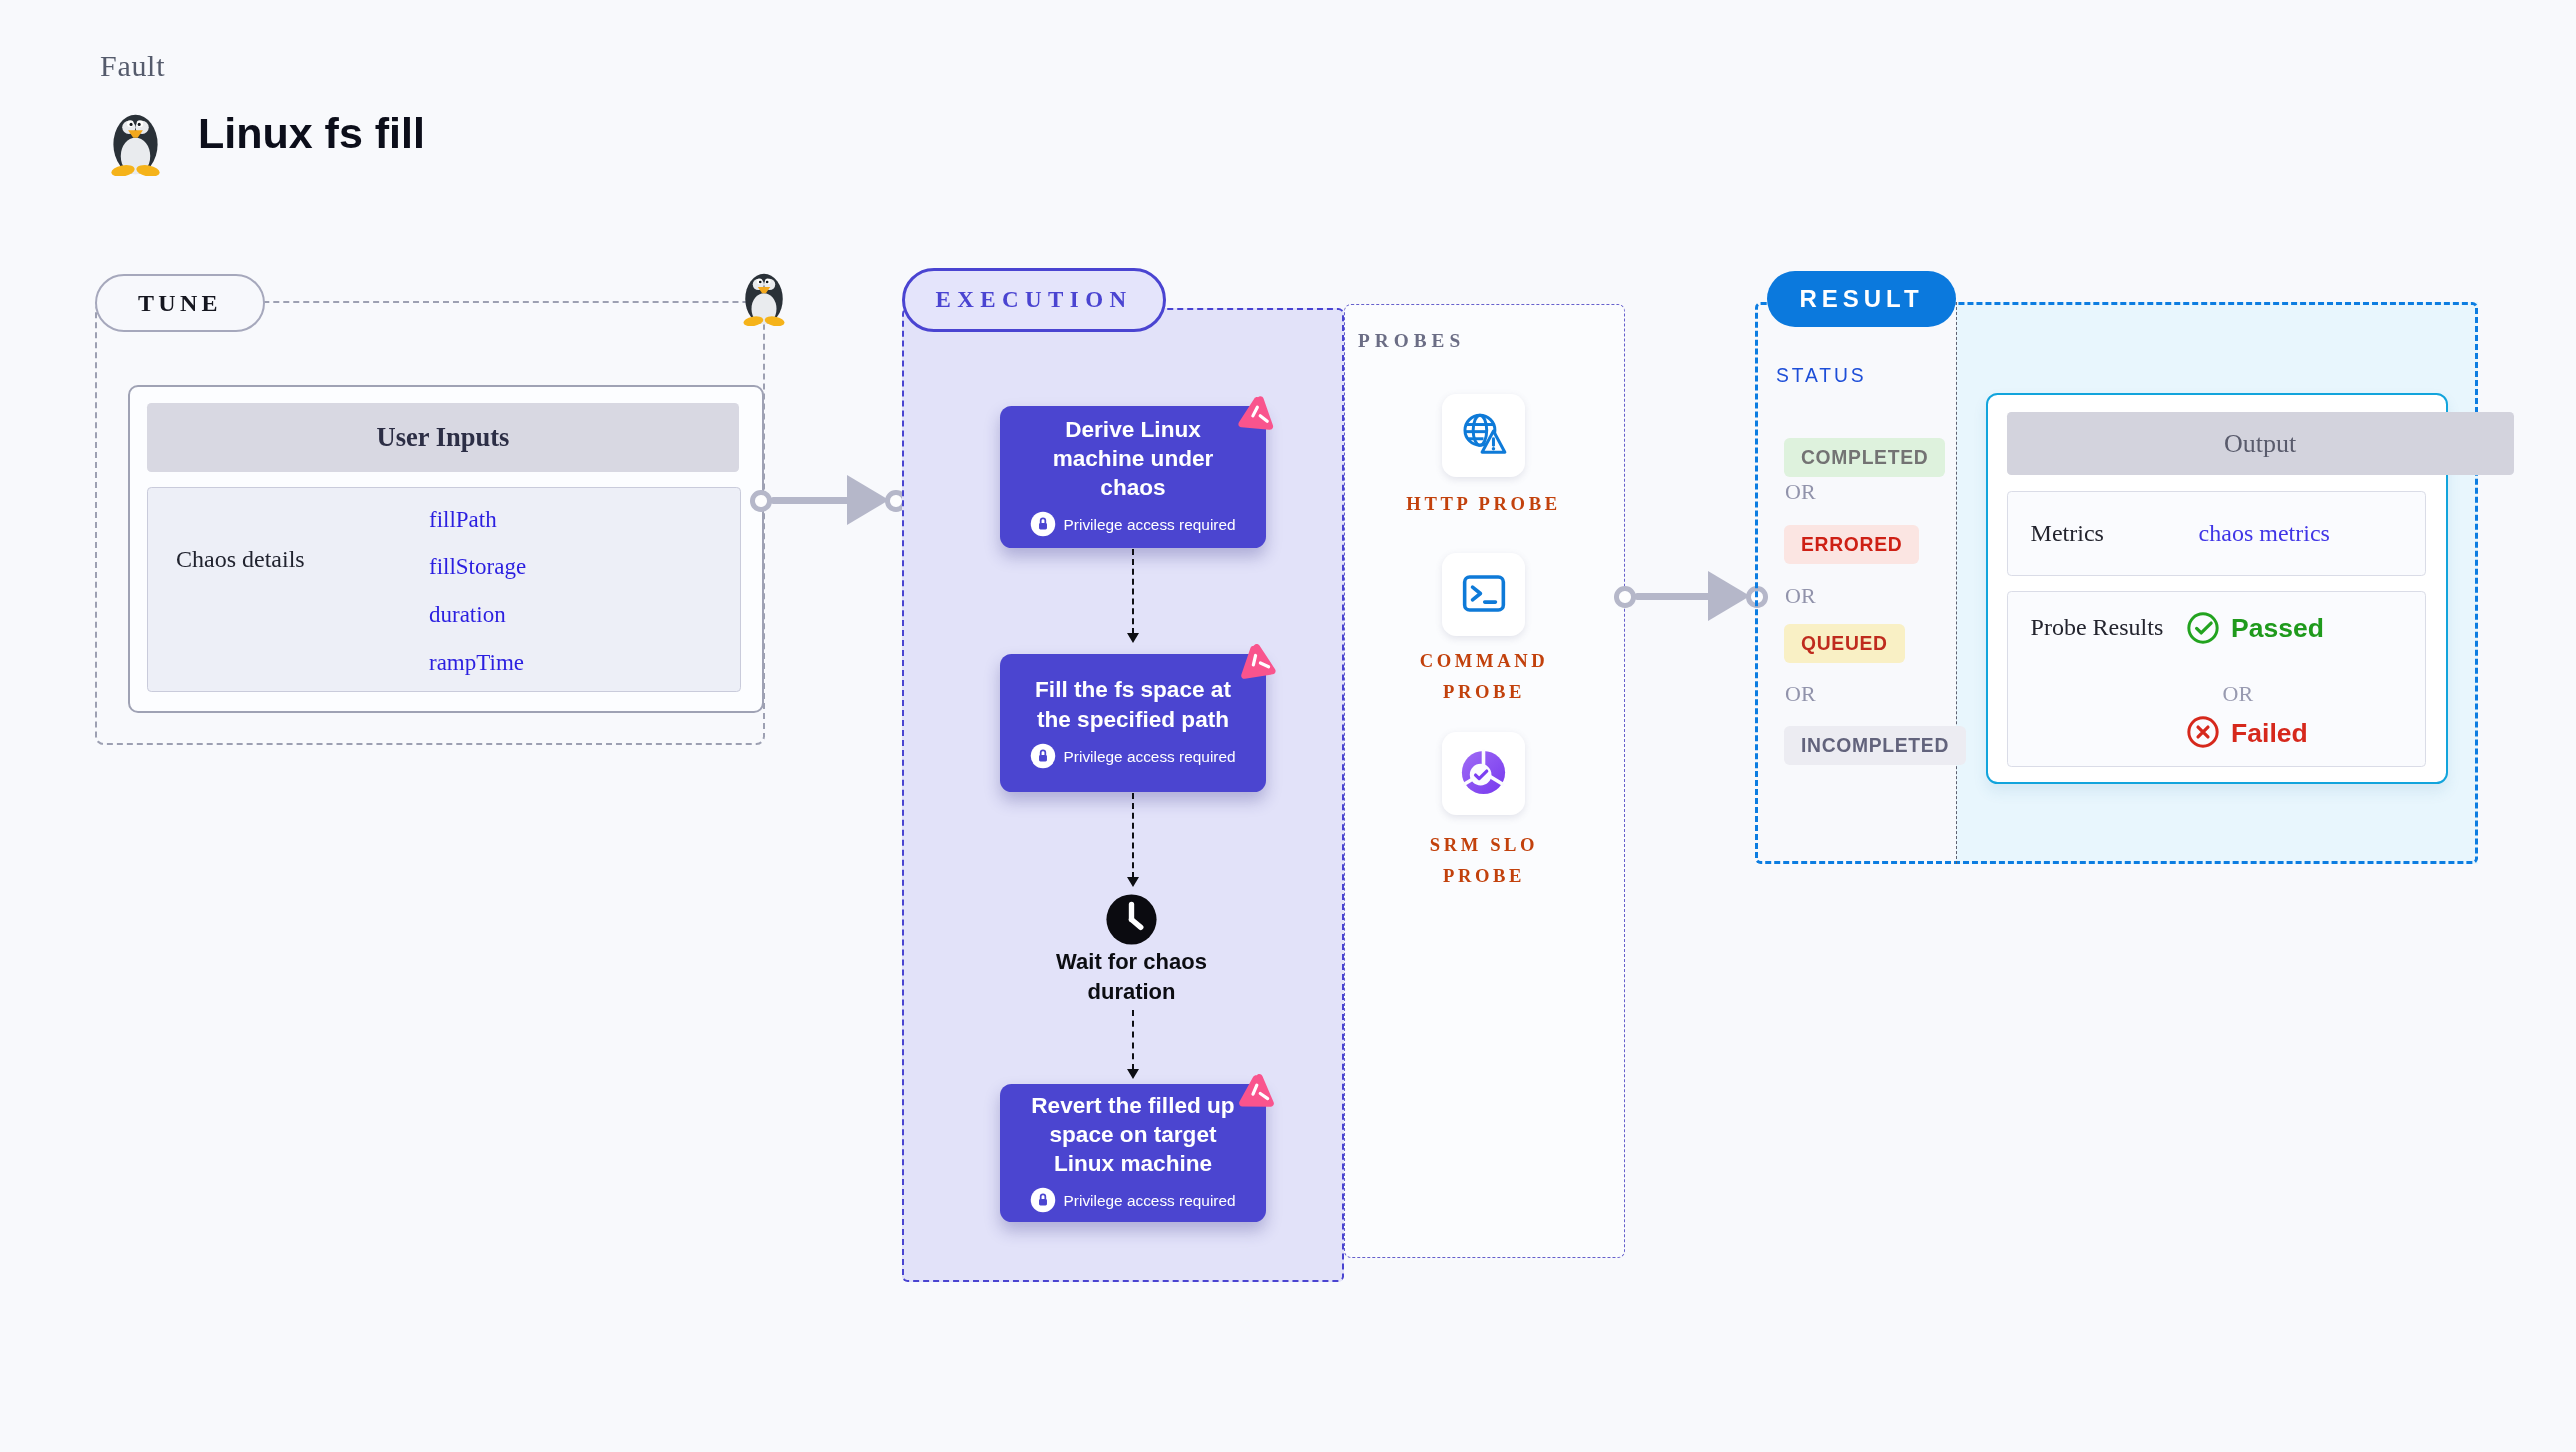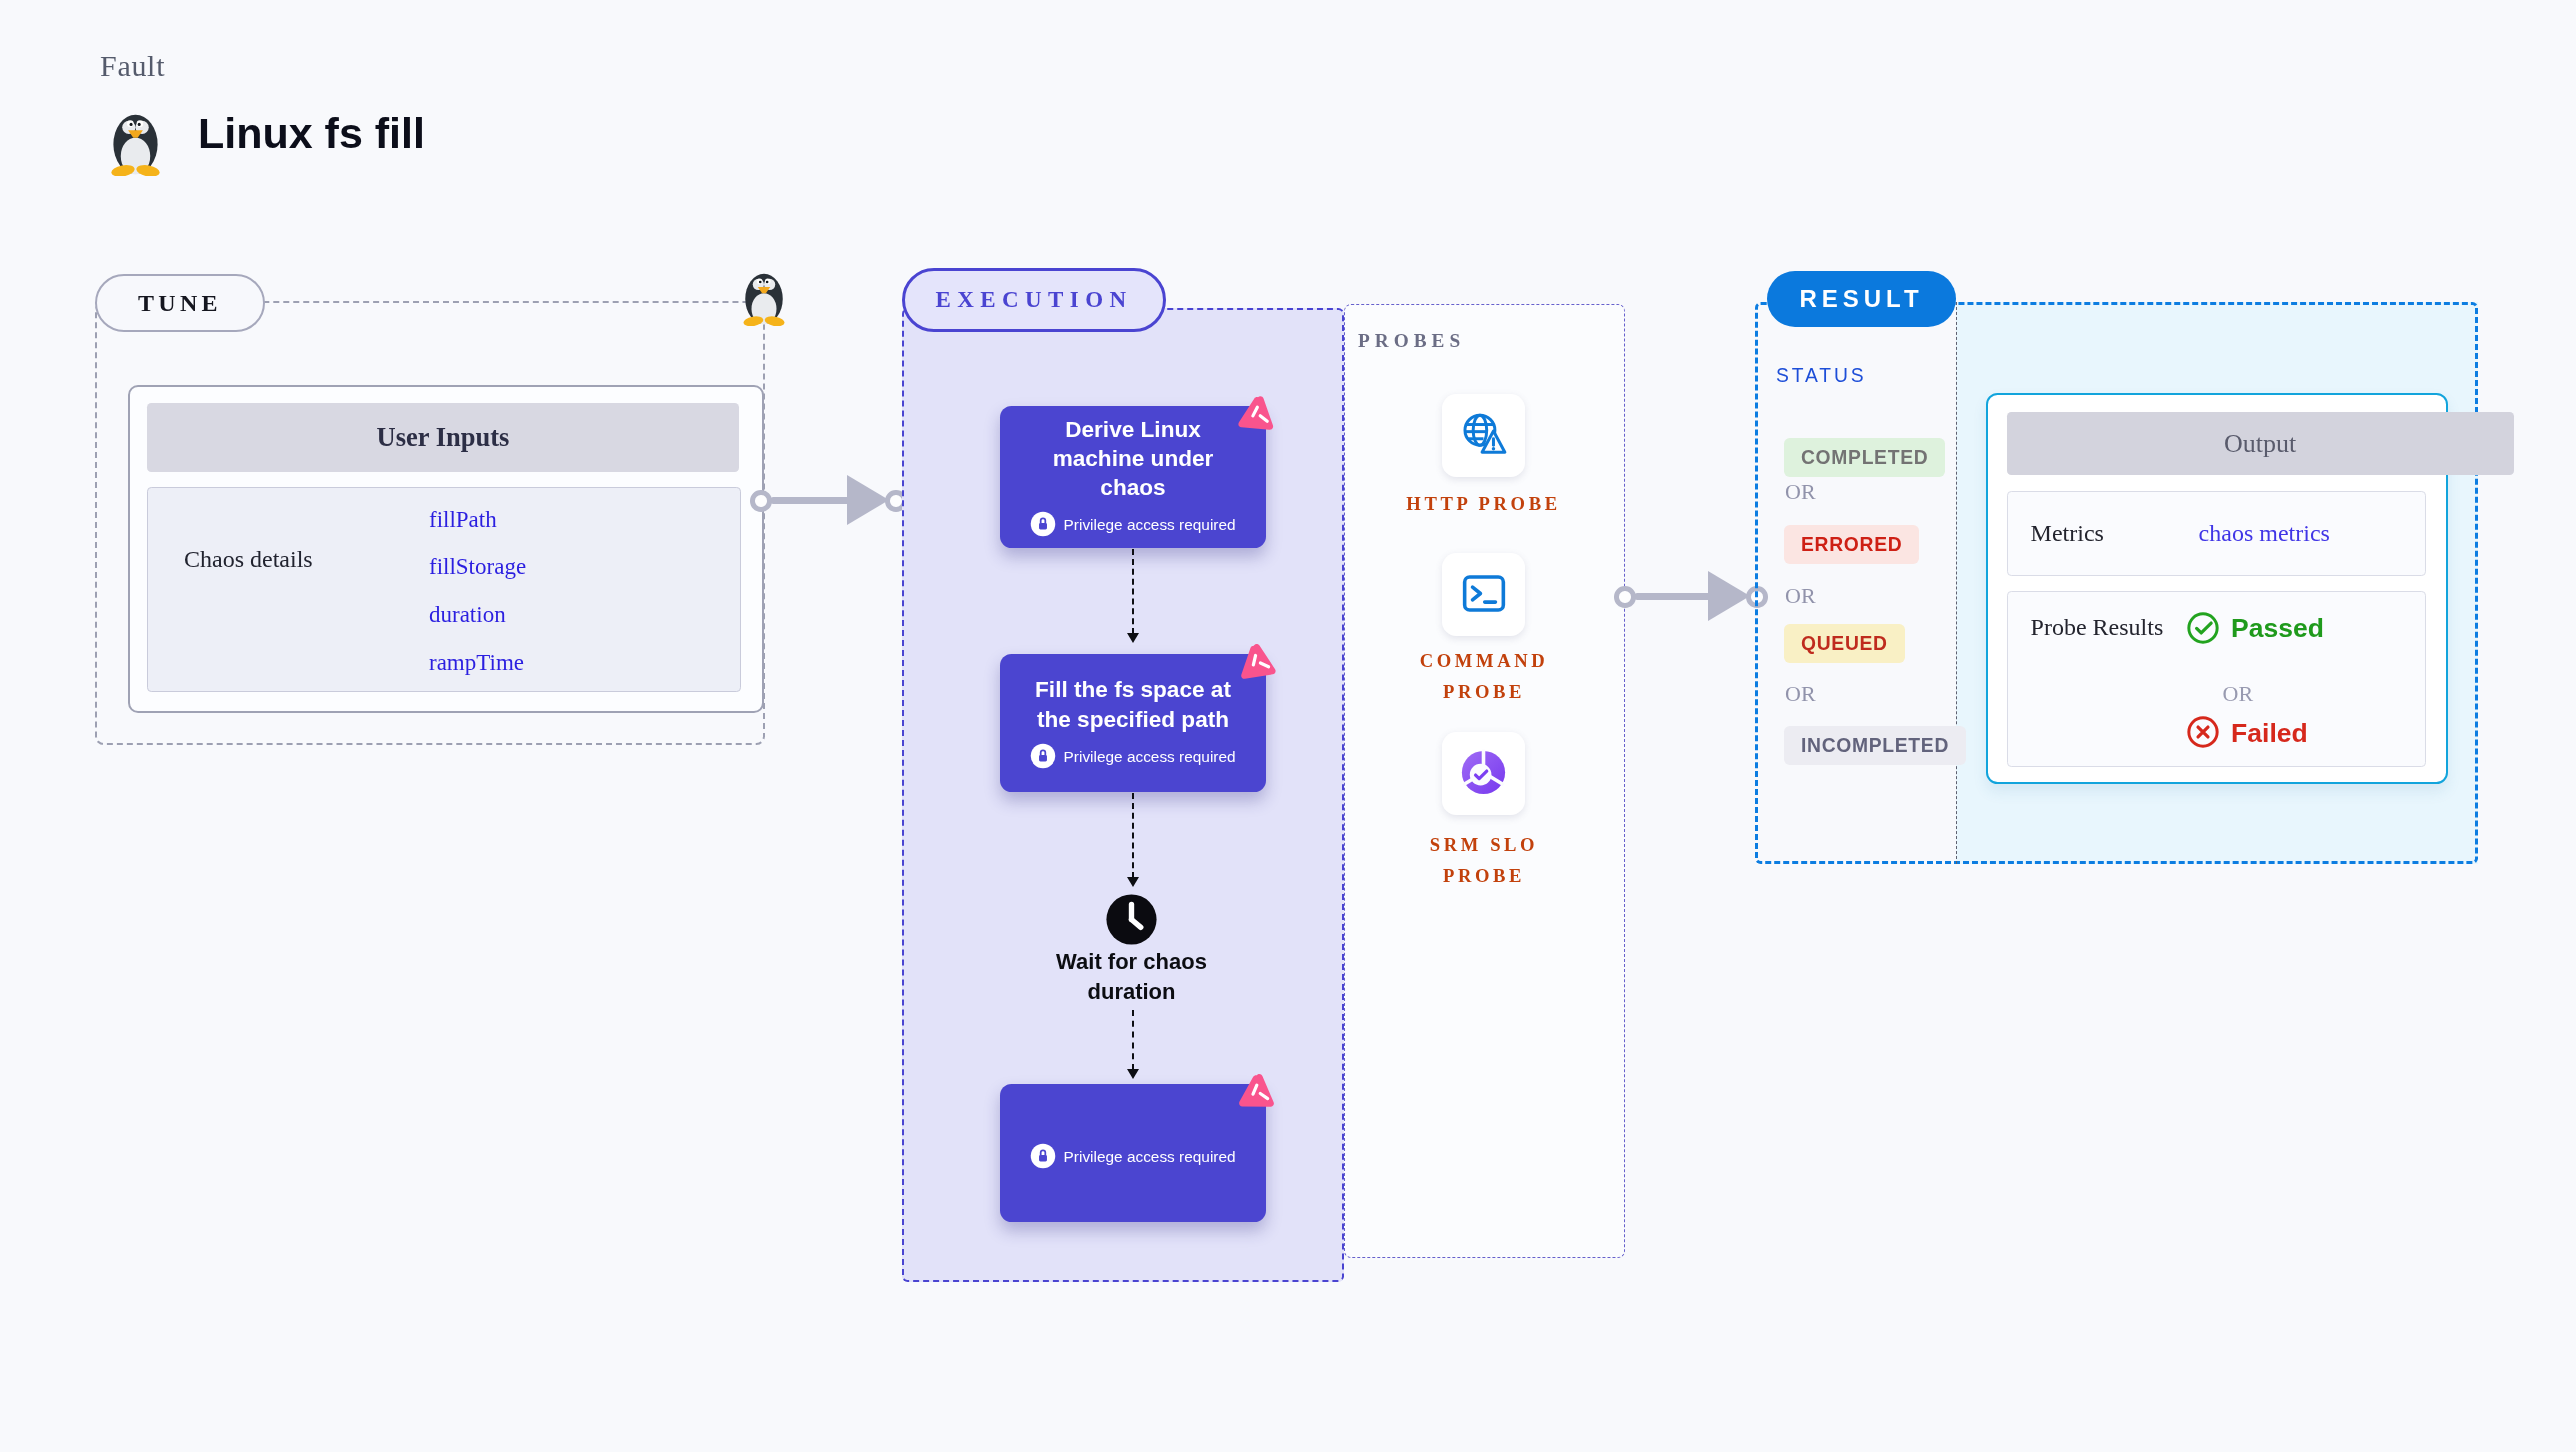--- a/index.html
+++ b/index.html
@@ -15,21 +15,21 @@
   
   .tune-box{left:95px;top:301px;width:666px;height:440px;border:2.1px dashed #9da0b2;border-radius:8.6px;}
   .tune-pill{left:95px;top:274px;width:166px;height:54px;background:#f7f8fc;border:2.1px solid #a6a8bc;
              border-radius:29px;display:flex;align-items:center;justify-content:center;
              font-size:24px;font-weight:700;letter-spacing:4.3px;color:#15161f;}
   .user-inputs-card{left:128px;top:385px;width:632px;height:324px;background:#fcfdff;
                     border:2.9px solid #9fa2b4;border-radius:10px;}
   .ui-header{left:17px;top:15.8px;width:592px;height:69px;background:#d8d8e2;border-radius:4.3px;
              display:flex;align-items:center;justify-content:center;font-size:26.5px;font-weight:700;color:#2c2e45;}
   .ui-details{left:17px;top:100px;width:592px;height:203px;background:#edeff7;border:1.4px solid #c9cbdb;border-radius:4.3px;}
-  .chaos-label{left:36px;top:0;height:143px;display:flex;align-items:center;font-size:24px;color:#21232f;}
+  .chaos-label{left:28px;top:0;height:143px;display:flex;align-items:center;font-size:24px;color:#21232f;}
   .input-link{left:281px;font-size:23px;color:#2b1fe0;}
 
   
   .arrow{position:absolute;height:54px;}
   .arrow .shaft{position:absolute;left:8.6px;right:31.5px;top:23.6px;height:7.2px;background:#b5b7c9;border-radius:3.6px;}
   .arrow .head{position:absolute;right:7.2px;top:2.1px;width:0;height:0;
                border-left:42px solid #b5b7c9;border-top:25px solid transparent;border-bottom:25px solid transparent;}
   .arrow .dot{position:absolute;top:17px;width:21.5px;height:21.5px;border-radius:50%;background:#fdfdfe;
               border:5.7px solid #b5b7c9;box-sizing:border-box;}
   .arrow .dot.start{left:-10.7px;}
@@ -232,20 +232,21 @@
   <div class="connector conn3"></div>
 
   <div class="abs step-box step3">
     <div class="chaos-badge" style="transform:rotate(6deg);">
       <svg width="43" height="43" viewBox="0 0 60 60">
         <path d="M26.5 6.2c1.9-3 6.2-2.8 7.9 0.3l19.4 34.6c1.7 3.1-0.4 6.6-3.9 6.9l-38.9 3.5c-3.6 0.3-6-3-4.6-6.3L21.6 9.1c1-2.3 3.4-3.2 4.9-2.9z" fill="#f9548d"></path>
         <line x1="28" y1="20" x2="24" y2="33" stroke="#fff" stroke-width="4.5" stroke-linecap="round"></line>
         <line x1="34" y1="31" x2="45" y2="37" stroke="#fff" stroke-width="4.5" stroke-linecap="round"></line>
       </svg>
     </div>
+    <div class="step-title">Revert the filled up space on target Linux machine</div>
     <div class="step-lock-row">
       <span>
         <svg width="26" height="26" viewBox="0 0 36 36">
           <circle cx="18" cy="18" r="17" fill="#fff"></circle>
           <rect x="12.5" y="16.5" width="11" height="9" rx="2" fill="#4b45d0"></rect>
           <path d="M14.8 16.5 v-3.2 a3.2 3.2 0 0 1 6.4 0 v3.2" stroke="#4b45d0" stroke-width="2.4" fill="none"></path>
         </svg>
       </span>
       <span class="step-lock-label">Privilege access required</span>
     </div>

